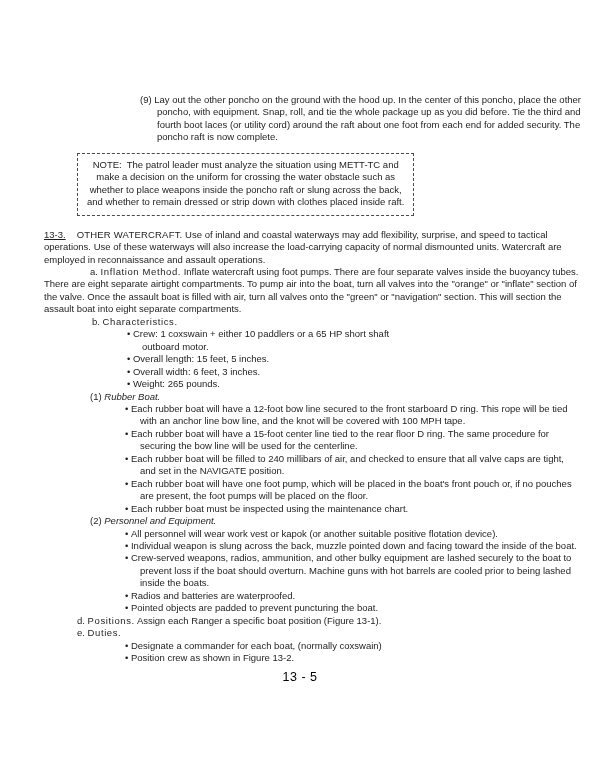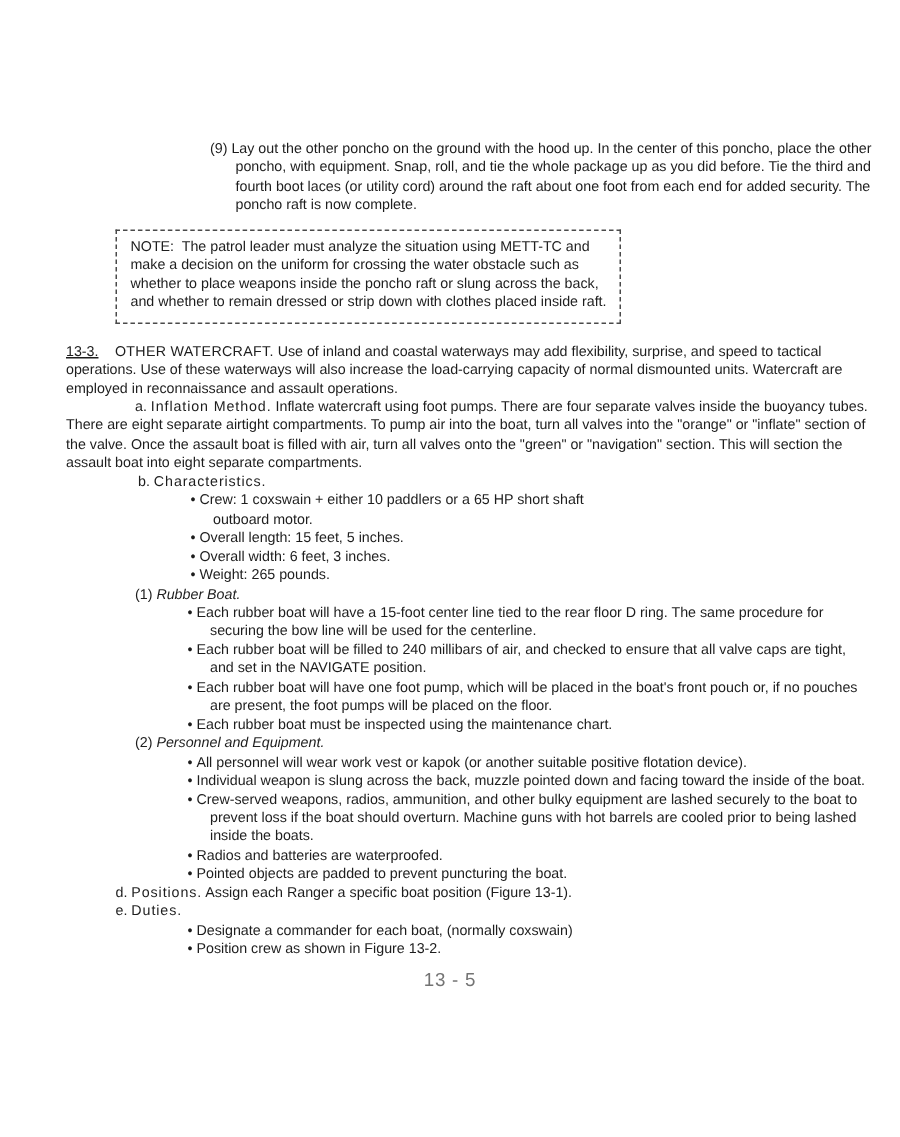--- a/index.html
+++ b/index.html
@@ -9,36 +9,36 @@
     font-family:"Liberation Sans",sans-serif;font-size:9.5px;line-height:12.45px;
     color:#1d1d1d;position:relative;
   }
   .content{padding:94px 18px 0 44px;}
   p{margin:0;}
   .intro{margin-left:96px;padding-left:17px;text-indent:-17px;}
   .note{
     width:fit-content;margin:9px 0 13px 33px;
     border:1px dashed #4a4a4a;padding:5px 9px 6px 9px;
   }
-  .note-line{white-space:pre;}
+  .note-line{white-space:pre;text-align:center;}
   .secnum{display:inline-block;margin-right:11px;text-decoration:underline;}
   .sectitle{letter-spacing:0.2px;}
   .para-a{text-indent:46px;}
   .line-b{margin-left:48px;}
   .line-c{margin-left:33px;}
   .line-g{margin-left:46px;}
   .bullets{list-style:none;margin:0;padding:0;}
   .b-ind{margin-left:83px;}
   .g-ind{margin-left:81px;}
   .bullets li{padding-left:15px;text-indent:-15px;}
   .bullets li::before{content:"\2022\00a0";}
   .narrow{max-width:270px;}
   .sp{letter-spacing:0.6px;}
   .it{font-style:italic;}
-  .pagenum{text-align:center;margin-top:7px;font-size:12.5px;letter-spacing:0.5px;color:#737373;}
+  .pagenum{text-align:center;margin-top:7px;font-size:12.5px;letter-spacing:0.5px;color:#000000;}
 </style>
 </head>
 <body>
 
 <div class="page">
   <div class="content">
 
     <p class="intro"><span>(9)</span> <span>Lay out the other poncho on the ground with the hood up. In the center of this poncho, place the other poncho, with equipment. Snap, roll, and tie the whole package up as you did before. Tie the third and fourth boot laces (or utility cord) around the raft about one foot from each end for added security. The poncho raft is now complete.</span></p>
 
     <div class="note">
@@ -56,20 +56,21 @@
     <ul class="bullets b-ind">
       <li class="narrow">Crew: 1 coxswain + either 10 paddlers or a 65 HP short shaft outboard motor.</li>
       <li>Overall length: 15 feet, 5 inches.</li>
       <li>Overall width: 6 feet, 3 inches.</li>
       <li>Weight: 265 pounds.</li>
     </ul>
 
 
     <p class="line-g"><span>(1)</span> <span class="it">Rubber Boat.</span></p>
     <ul class="bullets g-ind">
+      <li>Each rubber boat will have a 12-foot bow line secured to the front starboard D ring. This rope will be tied with an anchor line bow line, and the knot will be covered with 100 MPH tape.</li>
       <li>Each rubber boat will have a 15-foot center line tied to the rear floor D ring. The same procedure for securing the bow line will be used for the centerline.</li>
       <li>Each rubber boat will be filled to 240 millibars of air, and checked to ensure that all valve caps are tight, and set in the NAVIGATE position.</li>
       <li>Each rubber boat will have one foot pump, which will be placed in the boat's front pouch or, if no pouches are present, the foot pumps will be placed on the floor.</li>
       <li>Each rubber boat must be inspected using the maintenance chart.</li>
     </ul>
 
     <p class="line-g"><span>(2)</span> <span class="it">Personnel and Equipment.</span></p>
     <ul class="bullets g-ind">
       <li>All personnel will wear work vest or kapok (or another suitable positive flotation device).</li>
       <li>Individual weapon is slung across the back, muzzle pointed down and facing toward the inside of the boat.</li>

